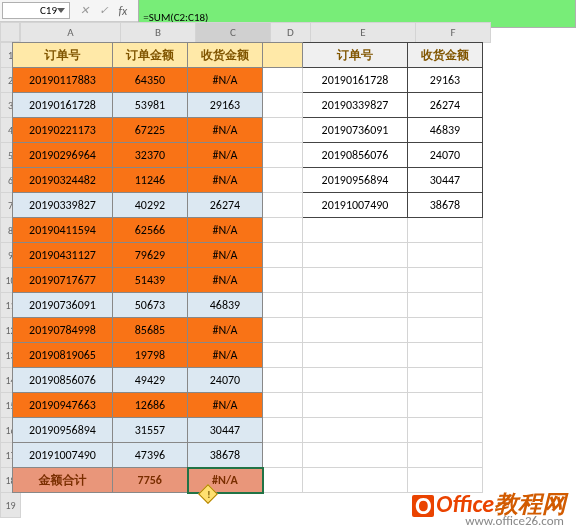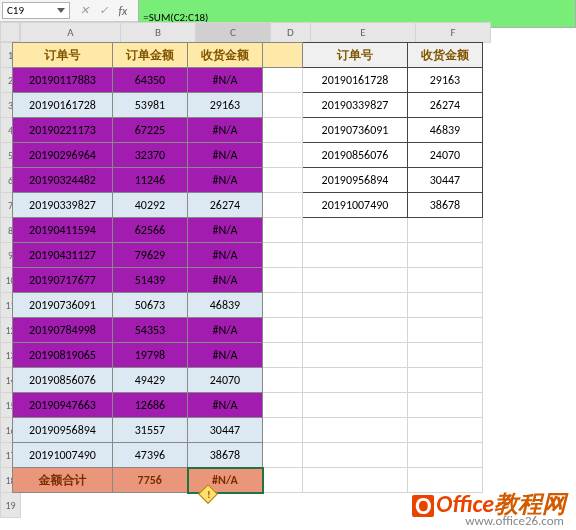--- a/index.html
+++ b/index.html
@@ -1,18 +1,18 @@
 <!DOCTYPE html>
 <html><head>
 <meta charset="utf-8">
 <style>
 *{box-sizing:border-box;margin:0;padding:0}
 body{font-family:Calibri,"Microsoft YaHei",Arial,sans-serif;font-size:12px;background:#fff;width:576px;height:530px;position:relative;overflow:hidden}
 .fbar{display:flex;height:22px;align-items:center;border-bottom:1px solid #ccc;background:#f5f5f5}
-.name-box{width:68px;border:1px solid #b0b0b0;background:#fff;padding:1px 4px;margin-left:2px;font-size:11px;display:flex;align-items:center;justify-content:space-between}
+.name-box{width:68px;border:1px solid #b0b0b0;background:#fff;padding:1px 4px;margin-left:2px;font-size:11px;display:flex;align-items:center;justify-content:flex-end}
 .dd{width:0;height:0;border-left:4px solid transparent;border-right:4px solid transparent;border-top:5px solid #5a5a5a}
 .fx-icons{display:flex;gap:10px;margin:0 10px;color:#999;font-size:11px}
 .fx-icons span{font-style:italic}
 .fx{font-style:italic;color:#666;margin-right:11px}
 .formula-input{flex:1;background:#78ed78;border:1px solid #b0b0b0;padding:16px 4px;font-size:11px;height:18px}
 .sheet{position:relative}
 table{border-collapse:collapse;table-layout:fixed}
 td{border:1px solid #d4d4d4;height:25px;text-align:center;font-size:12px;overflow:hidden;white-space:nowrap}
 .row-headers{position:absolute;left:0;top:20px}
 .row-headers td{width:20px;background:#e6e6e6;color:#666;font-size:10px}
@@ -22,21 +22,21 @@
 .corner{position:absolute;left:0;top:0;width:20px;height:20px;background:#e6e6e6;border:1px solid #d4d4d4}
 .main{position:absolute;left:12px;top:20px}
 .cA{width:100px}
 .cB{width:75px}
 .cC{width:75px}
 .cD{width:40px}
 .cE{width:105px}
 .cF{width:75px}
 .hdr td{background:#ffe9a8;color:#805500;font-weight:bold;border:1px solid #888}
 .blue td.b{background:#dce8f2;border:1px solid #888}
-.white td.b{background:#a21caf;border:1px solid #888}
+.white td.b{background:#f97316;border:1px solid #888}
 .total td.b{background:#e9967a;color:#7a2e00;font-weight:bold;border:1px solid #888}
 .sel-cell{border:2px solid #217346!important;background:#e9967a}
 .err-ic{position:absolute;width:14px;height:14px;background:#ffe070;transform:rotate(45deg);border:1px solid #b08000}
 .err-ic::after{content:"!";position:absolute;transform:rotate(-45deg);left:5px;top:-1px;font-weight:bold;color:#7a5800;font-size:10px}
 .watermark{position:absolute;right:10px;bottom:10px;font-size:24px;font-weight:bold;font-style:italic;color:#d25b00}
 .watermark .o{color:#ea4300}
 .wm-sub{position:absolute;right:12px;bottom:2px;font-size:13px;color:#888}
 .logo-sq{display:inline-block;width:22px;height:22px;background:#ea4300;color:#fff;text-align:center;line-height:22px;font-style:normal;border-radius:2px;margin-right:2px;vertical-align:middle}
 </style>
 </head>
@@ -218,21 +218,21 @@
     <tr class="blue">
           <td class="cA b">20190736091</td>
           <td class="cB b">50673</td>
           <td class="cC b">46839</td>
           <td class="cD"></td>
           <td class="cE"></td>
           <td class="cF"></td>
         </tr>
     <tr class="white">
           <td class="cA b">20190784998</td>
-          <td class="cB b">54353</td>
+          <td class="cB b">85685</td>
           <td class="cC b">#N/A</td>
           <td class="cD"></td>
           <td class="cE"></td>
           <td class="cF"></td>
         </tr>
     <tr class="white">
           <td class="cA b">20190819065</td>
           <td class="cB b">19798</td>
           <td class="cC b">#N/A</td>
           <td class="cD"></td>

